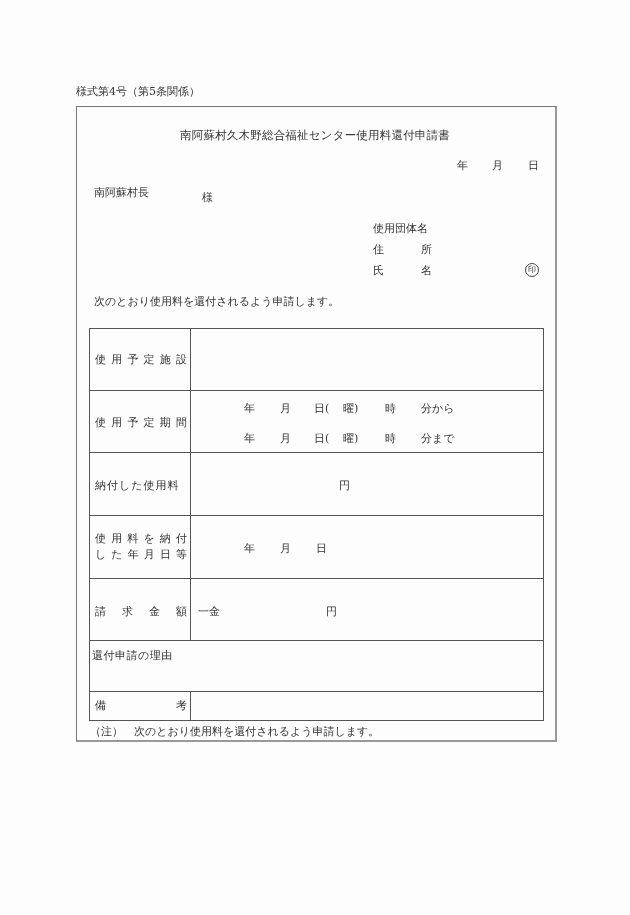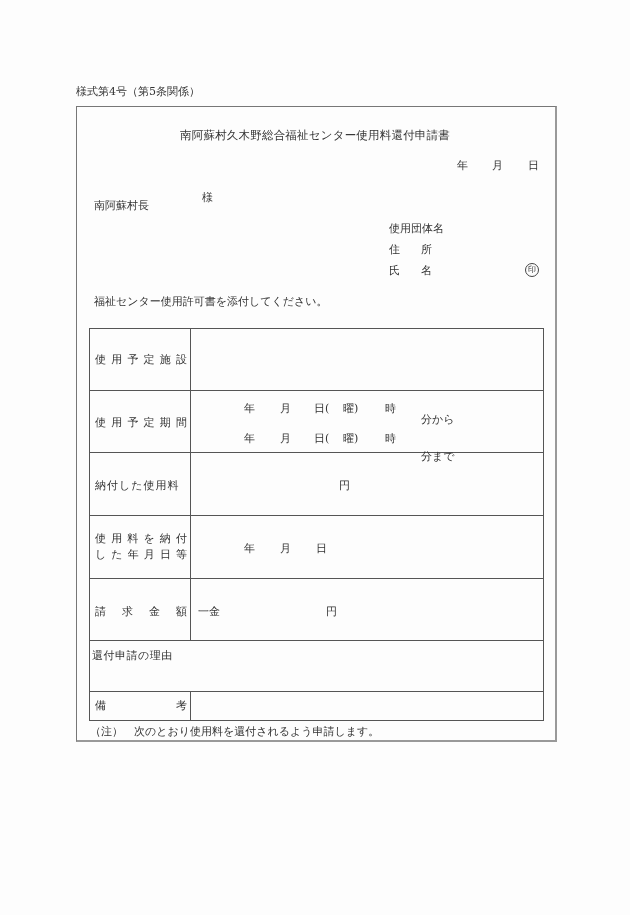--- a/index.html
+++ b/index.html
@@ -12,23 +12,23 @@
     .form-label { left: 76px; top: 84px; font-size: 11px; }
     .frame {
       position: absolute; left: 76px; top: 106px; width: 478px; height: 633px;
       border: 1px solid #777; border-right: 2px solid #999; border-bottom: 2px solid #999;
       box-sizing: content-box;
     }
     .title { left: 0; width: 630px; top: 128px; text-align: center; font-size: 11.5px; letter-spacing: 0.2px; }
     .date-year { left: 457px; top: 158px; }
     .date-month { left: 492px; top: 158px; }
     .date-day { left: 528px; top: 158px; }
-    .addressee { left: 94px; top: 198px; }
+    .addressee { left: 94px; top: 185px; }
     .addressee-sama { left: 202px; top: 190px; }
-    .app-label { left: 389px; }
+    .app-label { left: 373px; }
     .app-label2 { left: 421px; }
     .seal {
       left: 525px; top: 263px; width: 12px; height: 12px; border: 1px solid #444;
       border-radius: 50%; font-size: 8px; line-height: 12px; text-align: center;
     }
     .intro { left: 94px; top: 294px; }
     .table {
       position: absolute; left: 89px; top: 328px; width: 453px; height: 391px;
       border: 1px solid #555; box-sizing: content-box;
     }
@@ -54,21 +54,21 @@
 <span class="abs addressee">南阿蘇村長</span>
 <span class="abs addressee-sama">様</span>
 
 <span class="abs app-label" style="top:221px">使用団体名</span>
 <span class="abs app-label" style="top:242px">住</span>
 <span class="abs app-label2" style="top:242px">所</span>
 <span class="abs app-label" style="top:263px">氏</span>
 <span class="abs app-label2" style="top:263px">名</span>
 <span class="abs seal">印</span>
 
-<div class="abs intro">福祉センター使用許可書を添付してください。</div>
+<div class="abs intro">次のとおり使用料を還付されるよう申請します。</div>
 
 <div class="table">
 
   <div class="hline" style="top:61px"></div>
   <div class="hline" style="top:123px"></div>
   <div class="hline" style="top:186px"></div>
   <div class="hline" style="top:249px"></div>
   <div class="hline" style="top:311px"></div>
   <div class="hline" style="top:362px"></div>
 
@@ -92,29 +92,29 @@
       <span>定</span>
       <span>期</span>
       <span>間</span>
   </div>
   <div>
     <span class="abs" style="left:154px;top:72px">年</span>
     <span class="abs" style="left:190px;top:72px">月</span>
     <span class="abs" style="left:224px;top:72px">日(</span>
     <span class="abs" style="left:253px;top:72px">曜)</span>
     <span class="abs" style="left:295px;top:72px">時</span>
-    <span class="abs" style="left:331px;top:83px">分から</span>
+    <span class="abs" style="left:331px;top:72px">分から</span>
   </div>
   <div>
     <span class="abs" style="left:154px;top:102px">年</span>
     <span class="abs" style="left:190px;top:102px">月</span>
     <span class="abs" style="left:224px;top:102px">日(</span>
     <span class="abs" style="left:253px;top:102px">曜)</span>
     <span class="abs" style="left:295px;top:102px">時</span>
-    <span class="abs" style="left:331px;top:120px">分まで</span>
+    <span class="abs" style="left:331px;top:102px">分まで</span>
   </div>
 
   <div class="cell-label spread" style="top:149px;letter-spacing:1px">
     <span>納付した使用料</span>
   </div>
   <span class="abs" style="left:249px;top:149px">円</span>
 
   <div class="cell-label spread" style="top:202px">
     <span>使</span>
       <span>用</span>

